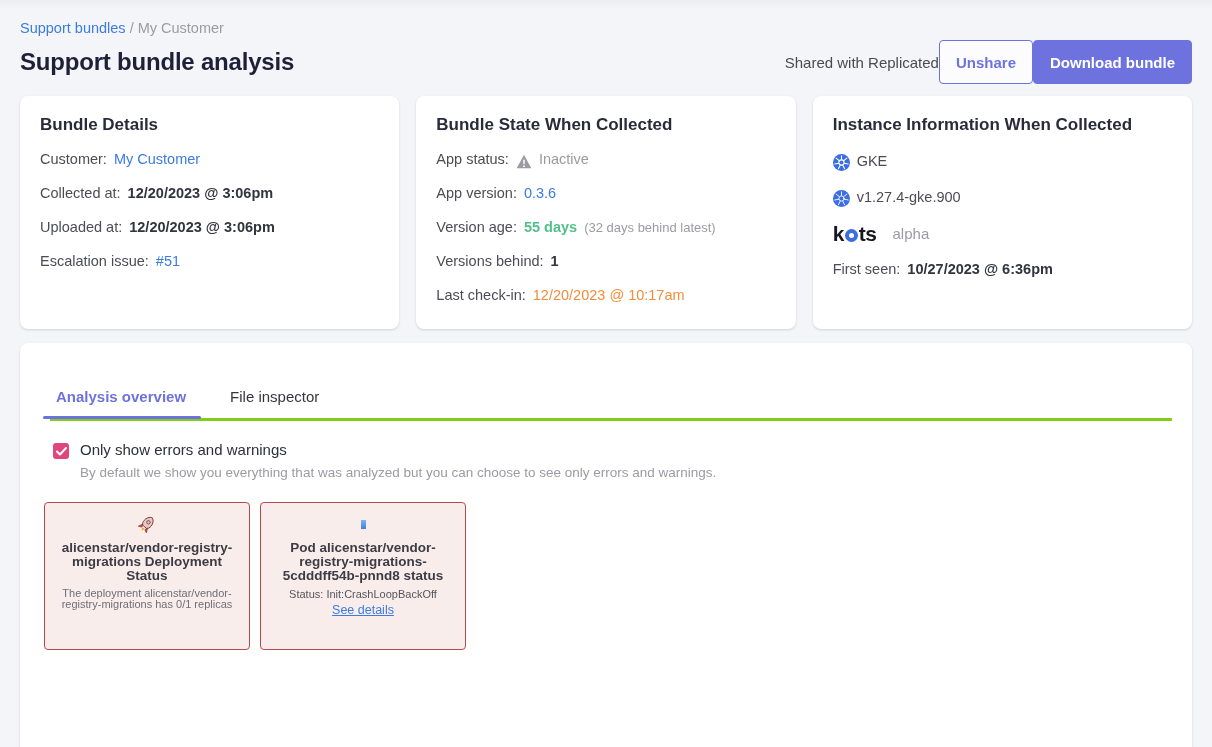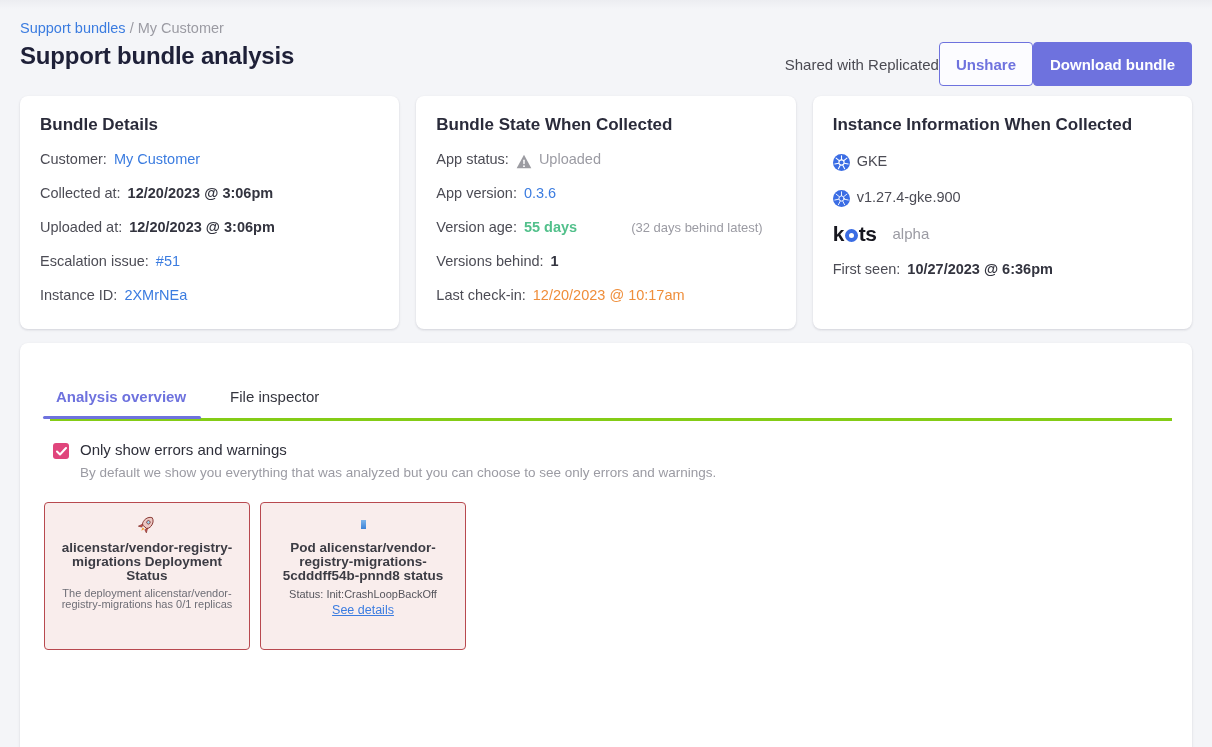--- a/index.html
+++ b/index.html
@@ -15,21 +15,21 @@
     position:absolute; top:0; left:0; right:0; height:9px;
     background:linear-gradient(#ecedf1,#f4f5f8);
   }
   .page { padding:0 20px; position:relative; }
 
   
   .breadcrumb { padding-top:20px; font-size:14.5px; color:#9b9ba3; }
   .breadcrumb .link { color:#3b7ce0; cursor:pointer; }
 
   
-  .header-row { margin-top:6px; height:40px; display:flex; align-items:flex-start; }
+  .header-row { margin-top:6px; height:40px; display:flex; align-items:center; }
   h1.page-title {
     font-size:24px; font-weight:800; color:#1e2038; letter-spacing:-0.2px;
   }
   .header-right { margin-left:auto; display:flex; align-items:center; }
   .shared-text { font-size:15px; color:#4a4a52; }
   .btn { font-size:15px; font-weight:700; border-radius:4px; height:44px;
          padding:0 16px; display:inline-flex; align-items:center; cursor:pointer;
          font-family:"Liberation Sans", sans-serif; }
   .btn-outline { background:#fcfcff; border:1px solid #6e72de; color:#6e72de; }
   .btn-solid   { background:#6e72de; border:1px solid #6e72de; color:#ffffff; }
@@ -42,21 +42,21 @@
   }
   .cards-row .card { height:233px; }
   .card h2 { font-size:17px; font-weight:700; color:#2a2b3a; margin-bottom:4px; }
   .row { display:flex; align-items:flex-end; gap:7px; margin-top:15px; font-size:14.5px;
          color:#4c4c55; line-height:19px; }
   .val-link { color:#3b7ce0; cursor:pointer; }
   .val-bold { color:#33343f; font-weight:700; }
   .val-muted { color:#9b9ba3; }
   .val-green { color:#52c08b; font-weight:700; }
   .val-orange { color:#ef8e3b; }
-  .note { font-size:13px; color:#9b9ba3;margin-left:47px; }
+  .note { font-size:13px; color:#9b9ba3; }
   .icon { display:inline-flex; align-items:center; justify-content:center; }
 
   
   .kots { font-size:21px; font-weight:800; color:#17171f; letter-spacing:-0.5px;
           display:inline-flex; align-items:center; }
   .kots-o { display:inline-block; width:13px; height:13px; border:4px solid #3b6de4;
             border-radius:50%; margin:3px 1px 0 1px; }
   .kots-row { margin-top:17px; }
   .alpha { font-size:15px; color:#9b9ba3; margin-left:9px; font-weight:400; }
 
@@ -127,38 +127,34 @@
         <span class="val-bold">12/20/2023 @ 3:06pm</span>
       </div>
       <div class="row">
         <span>Uploaded at:</span>
         <span class="val-bold">12/20/2023 @ 3:06pm</span>
       </div>
       <div class="row">
         <span>Escalation issue:</span>
         <span class="val-link">#51</span>
       </div>
-      <div class="row">
-        <span>Instance ID:</span>
-        <span class="val-link">2XMrNEa</span>
-      </div>
     </div>
 
     <div class="card">
       <h2>Bundle State When Collected</h2>
       <div class="row">
         <span>App status:</span>
         <span class="icon">
           <svg width="16" height="15" viewBox="0 0 24 22">
             <path d="M12 1 L23 21 H1 Z" fill="#9b9ba1"></path>
             <rect x="10.9" y="8" width="2.2" height="7" rx="1" fill="#ffffff"></rect>
             <circle cx="12" cy="18" r="1.4" fill="#ffffff"></circle>
           </svg>
         </span>
-        <span class="val-muted">Uploaded</span>
+        <span class="val-muted">Inactive</span>
       </div>
       <div class="row">
         <span>App version:</span>
         <span class="val-link">0.3.6</span>
       </div>
       <div class="row">
         <span>Version age:</span>
         <span class="val-green">55 days</span>
         <span class="note">(32 days behind latest)</span>
       </div>

